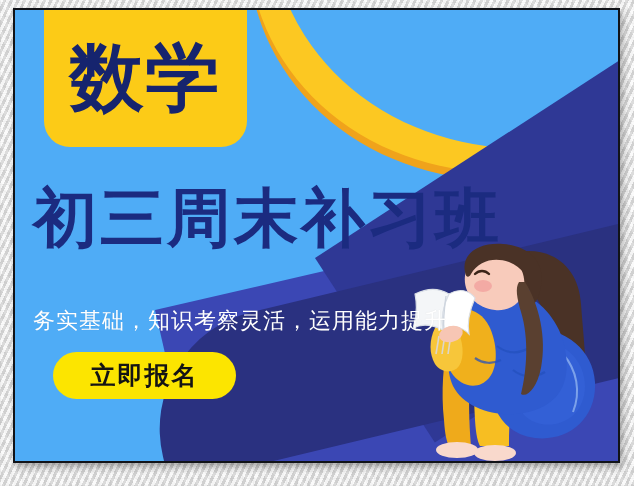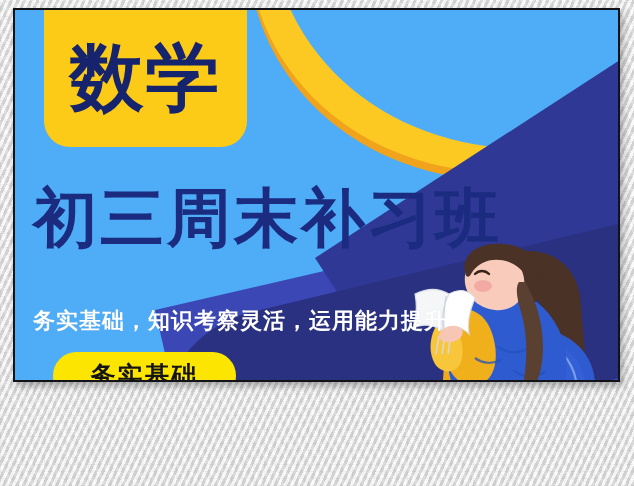--- a/index.html
+++ b/index.html
@@ -35,21 +35,21 @@
       repeating-linear-gradient(0deg, rgba(120,120,120,0.05) 0 1px, transparent 1px 7px),
       repeating-linear-gradient(90deg, rgba(120,120,120,0.05) 0 1px, transparent 1px 11px);
   }
 
   
   .poster-frame {
     position: absolute;
     left: 13px;
     top: 8px;
     width: 607px;
-    height: 374px;
+    height: 455px;
     border: 2px solid #111318;
     box-sizing: border-box;
     box-shadow: 3px 4px 7px rgba(0,0,0,0.30);
     overflow: hidden;
     background: #c2410c;
   }
 
   .poster {
     position: absolute;
     inset: 0;
@@ -164,21 +164,21 @@
     z-index: 6;
   }
 
   
   .subtitle {
     position: absolute;
     left: 18px;
     top: 296px;
     font-family: "DejaVu Sans", "Liberation Sans", sans-serif;
     font-size: 22px;
-    font-weight: 700;
+    font-weight: 400;
     color: #FFFFFF;
     letter-spacing: 1px;
     white-space: nowrap;
     z-index: 6;
     text-shadow: 0 0 1px rgba(0,0,0,0.12);
   }
 
   
   .cta-button {
     position: absolute;
@@ -295,18 +295,18 @@
 
           <path d="M2,52 C14,46 26,46 36,52 C30,66 28,78 30,88 C18,82 8,82 0,86 C4,74 4,62 2,52 Z" fill="#F4F6F8" stroke="#DADFE6" stroke-width="1.2"></path>
           <path d="M36,52 C46,46 56,48 62,56 C56,70 54,82 56,92 C48,84 38,82 30,88 C28,76 30,64 36,52 Z" fill="#FFFFFF" stroke="#DADFE6" stroke-width="1.2"></path>
           <path d="M33,54 C31,68 30,80 31,88" stroke="#CED5DE" stroke-width="1.4" fill="none"></path>
 
           <ellipse cx="38" cy="92" rx="12" ry="8" fill="#F7C6B4" transform="rotate(-14 38 92)"></ellipse>
         </svg>
       </div>
 
       <button class="cta-button">
-        <span class="cta-text">务实基础</span>
+        <span class="cta-text">立即报名</span>
       </button>
 
     </div>
   </div>
 </div>
 
 </body></html>

